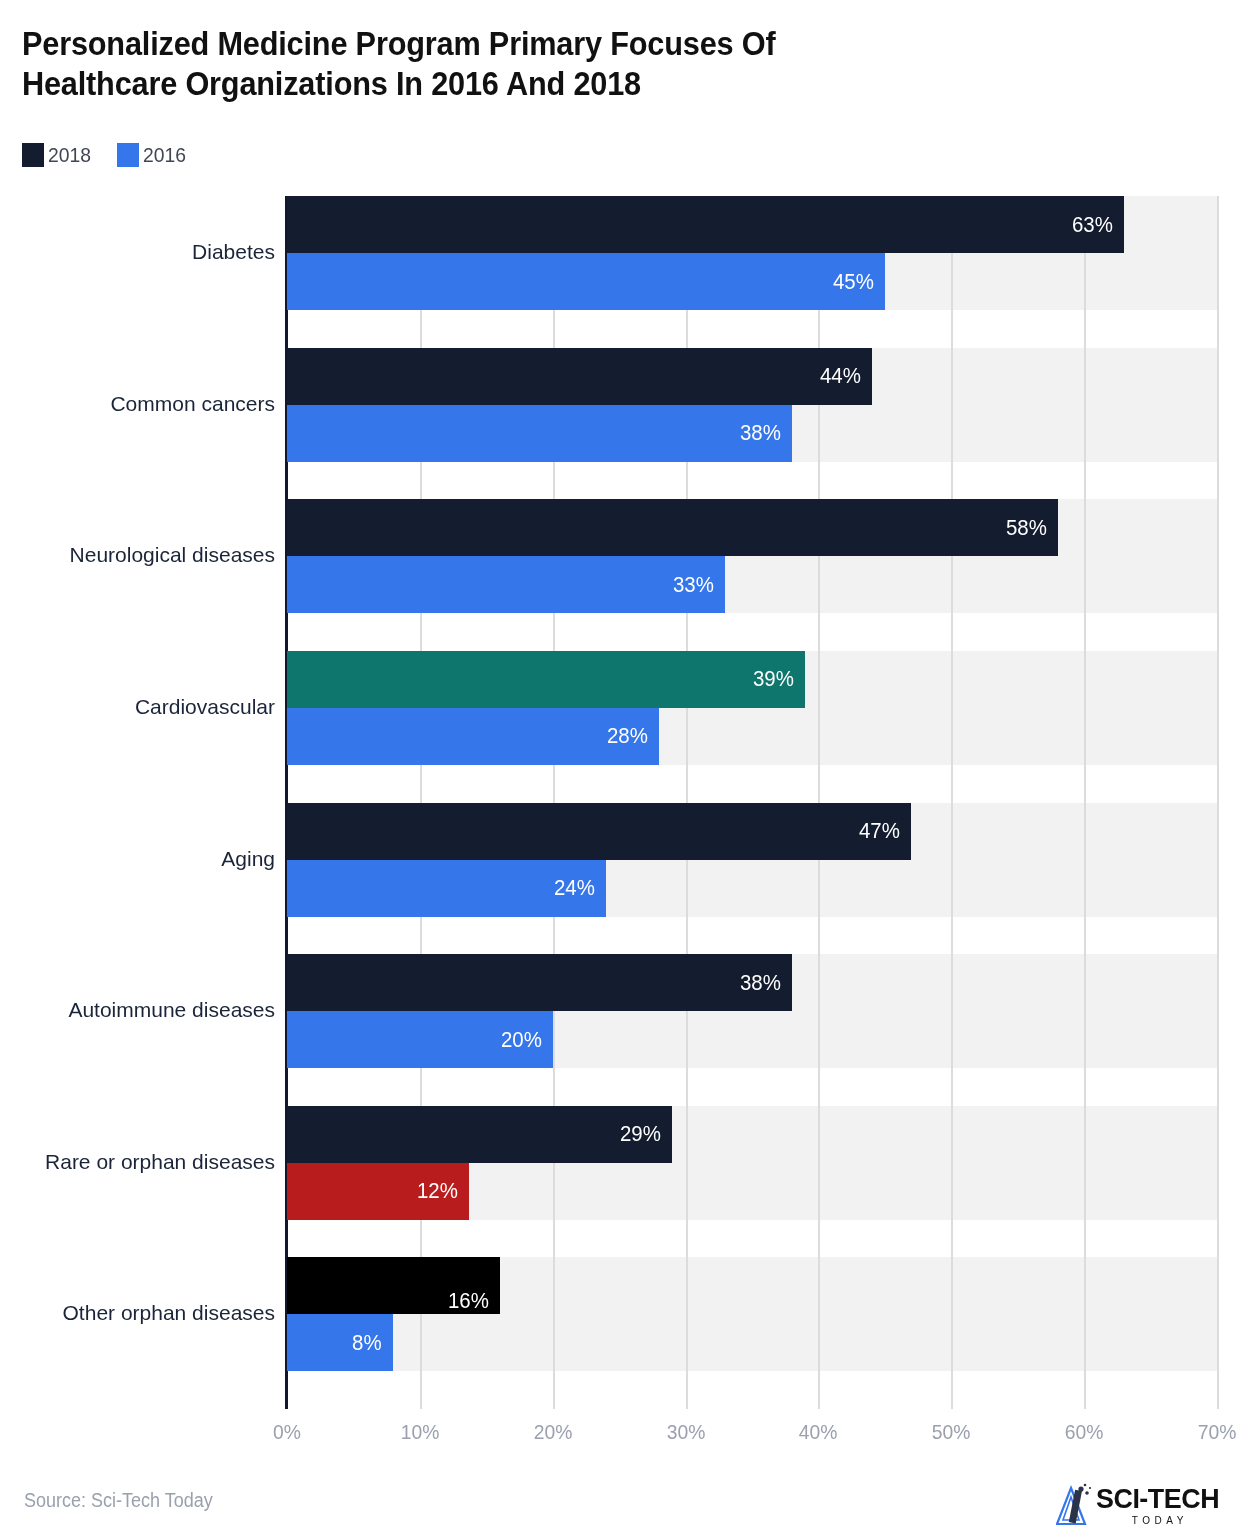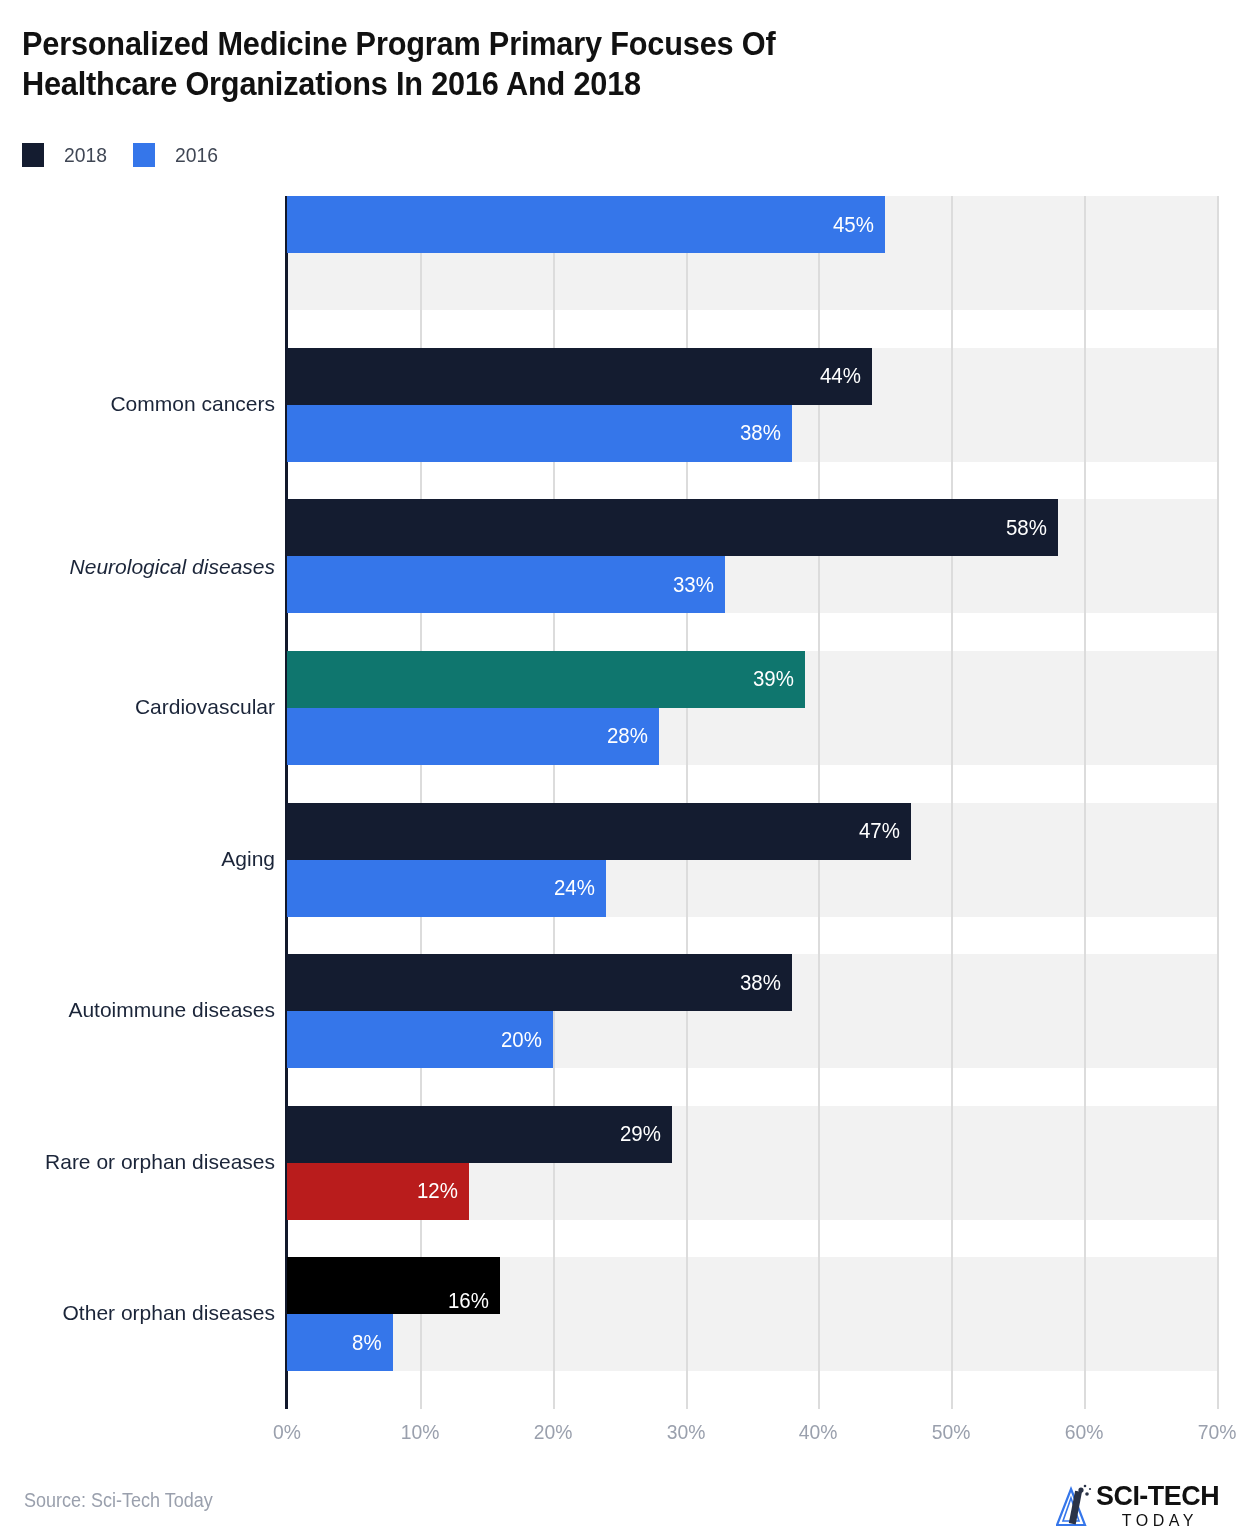--- a/index.html
+++ b/index.html
@@ -30,21 +30,21 @@
   }
 
   
   #legend {
     position:absolute;
     left:22px; top:143px;
     display:flex;
     align-items:center;
     gap:22px;
   }
-  .legend-item { display:flex; align-items:center; gap:20px; }
+  .legend-item { display:flex; align-items:center; gap:4px; }
   .legend-swatch { width:22px; height:24px; display:block; }
   .legend-label {
     font-size:21px;
     color:#3f4654;
     font-family:"Liberation Sans", sans-serif;
     transform:scaleX(0.92);
     transform-origin:left center;
   }
 
   
@@ -135,21 +135,21 @@
     align-items:center;
   }
   #logo-mark { width:40px; height:46px; display:block; }
   #logo-text { display:flex; flex-direction:column; line-height:1; }
   #logo-name {
     font-size:28px; font-weight:bold; letter-spacing:-0.5px;
     color:#111111;
     transform:scaleX(0.96); transform-origin:left center;
   }
   #logo-sub {
-    font-size:16px; letter-spacing:4.5px;
+    font-size:10px; letter-spacing:4.5px;
     color:#111111; margin-top:3px;
     text-align:center;
   }
 </style>
 </head>
 <body>
 
 <div id="chart-title">Personalized Medicine Program Primary Focuses Of
 Healthcare Organizations In 2016 And 2018</div>
 
@@ -181,20 +181,26 @@
       <div class="gridline" style="left: 398.571px;"></div>
       <div class="gridline" style="left: 531.429px;"></div>
       <div class="gridline" style="left: 664.286px;"></div>
       <div class="gridline" style="left: 797.143px;"></div>
       <div class="gridline" style="left: 930px;"></div>
     </div>
   <div id="axis-line"></div>
   <div id="groups">
       <div class="group" style="top: 0px; height: 114px;">
         <div class="bar-row" style="height: 57px;">
+          <div class="bar dark" style="width: 837px; background: rgb(20, 28, 48);">
+            <span class="bar-value">63%</span>
+          </div>
+          <div class="cat-label" style="top: 44px;">Diabetes</div>
+        </div>
+        <div class="bar-row" style="height: 57px;">
           <div class="bar blue" style="width: 597.857px; background: rgb(53, 118, 234);">
             <span class="bar-value">45%</span>
           </div>
         </div>
       </div>
       <div class="group" style="top: 151.625px; height: 114px;">
         <div class="bar-row" style="height: 57px;">
           <div class="bar dark" style="width: 584.571px; background: rgb(20, 28, 48);">
             <span class="bar-value">44%</span>
           </div>
@@ -204,21 +210,21 @@
           <div class="bar blue" style="width: 504.857px; background: rgb(53, 118, 234);">
             <span class="bar-value">38%</span>
           </div>
         </div>
       </div>
       <div class="group" style="top: 303.25px; height: 114px;">
         <div class="bar-row" style="height: 57px;">
           <div class="bar dark" style="width: 770.571px; background: rgb(20, 28, 48);">
             <span class="bar-value">58%</span>
           </div>
-          <div class="cat-label" style="top: 56px; font-style: italic;">Neurological diseases</div>
+          <div class="cat-label" style="top: 44px;">Neurological diseases</div>
         </div>
         <div class="bar-row" style="height: 57px;">
           <div class="bar blue" style="width: 438.429px; background: rgb(53, 118, 234);">
             <span class="bar-value">33%</span>
           </div>
         </div>
       </div>
       <div class="group" style="top: 454.875px; height: 114px;">
         <div class="bar-row" style="height: 57px;">
           <div class="bar dark" style="width: 518.143px; background: #0f766e;">

